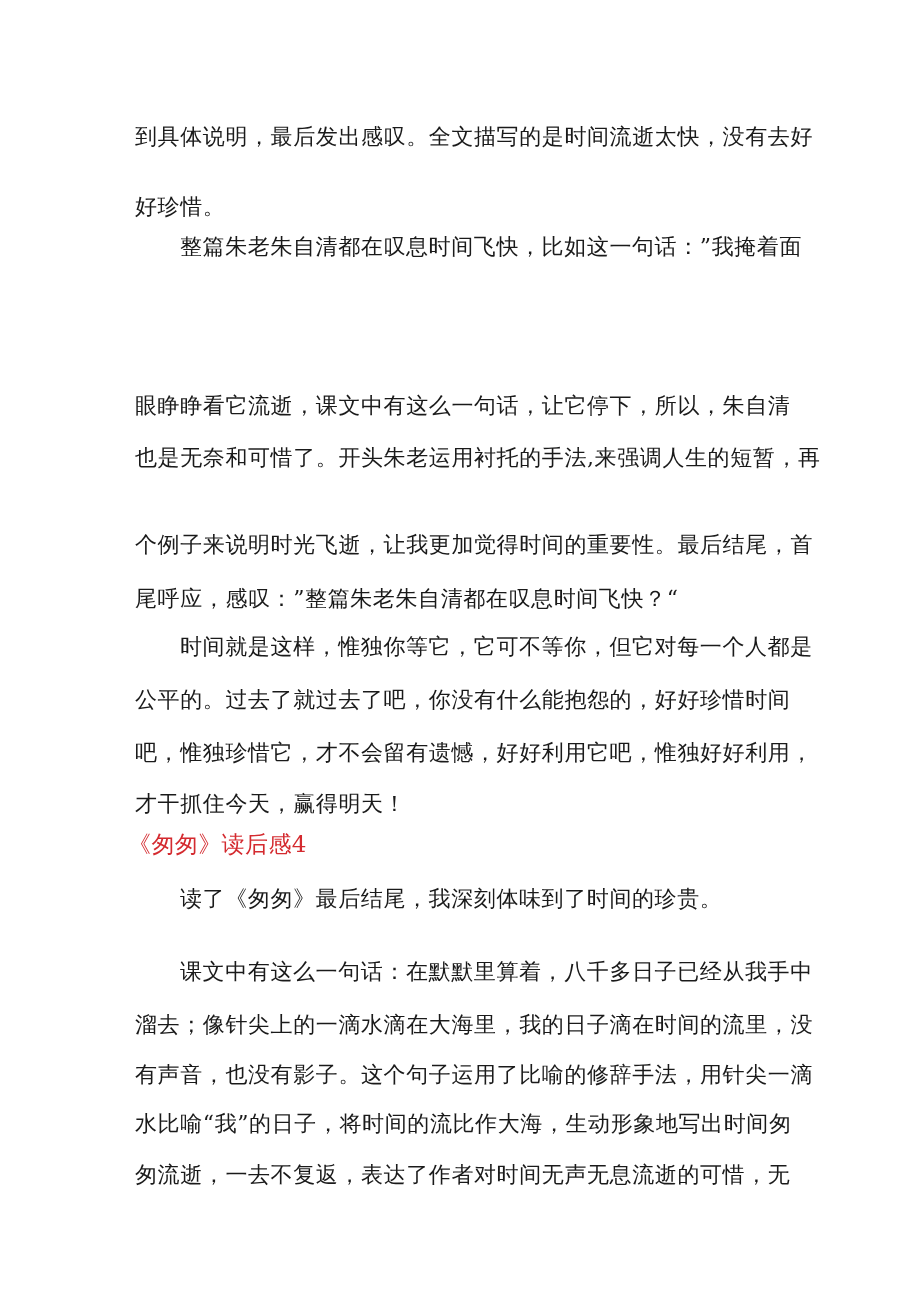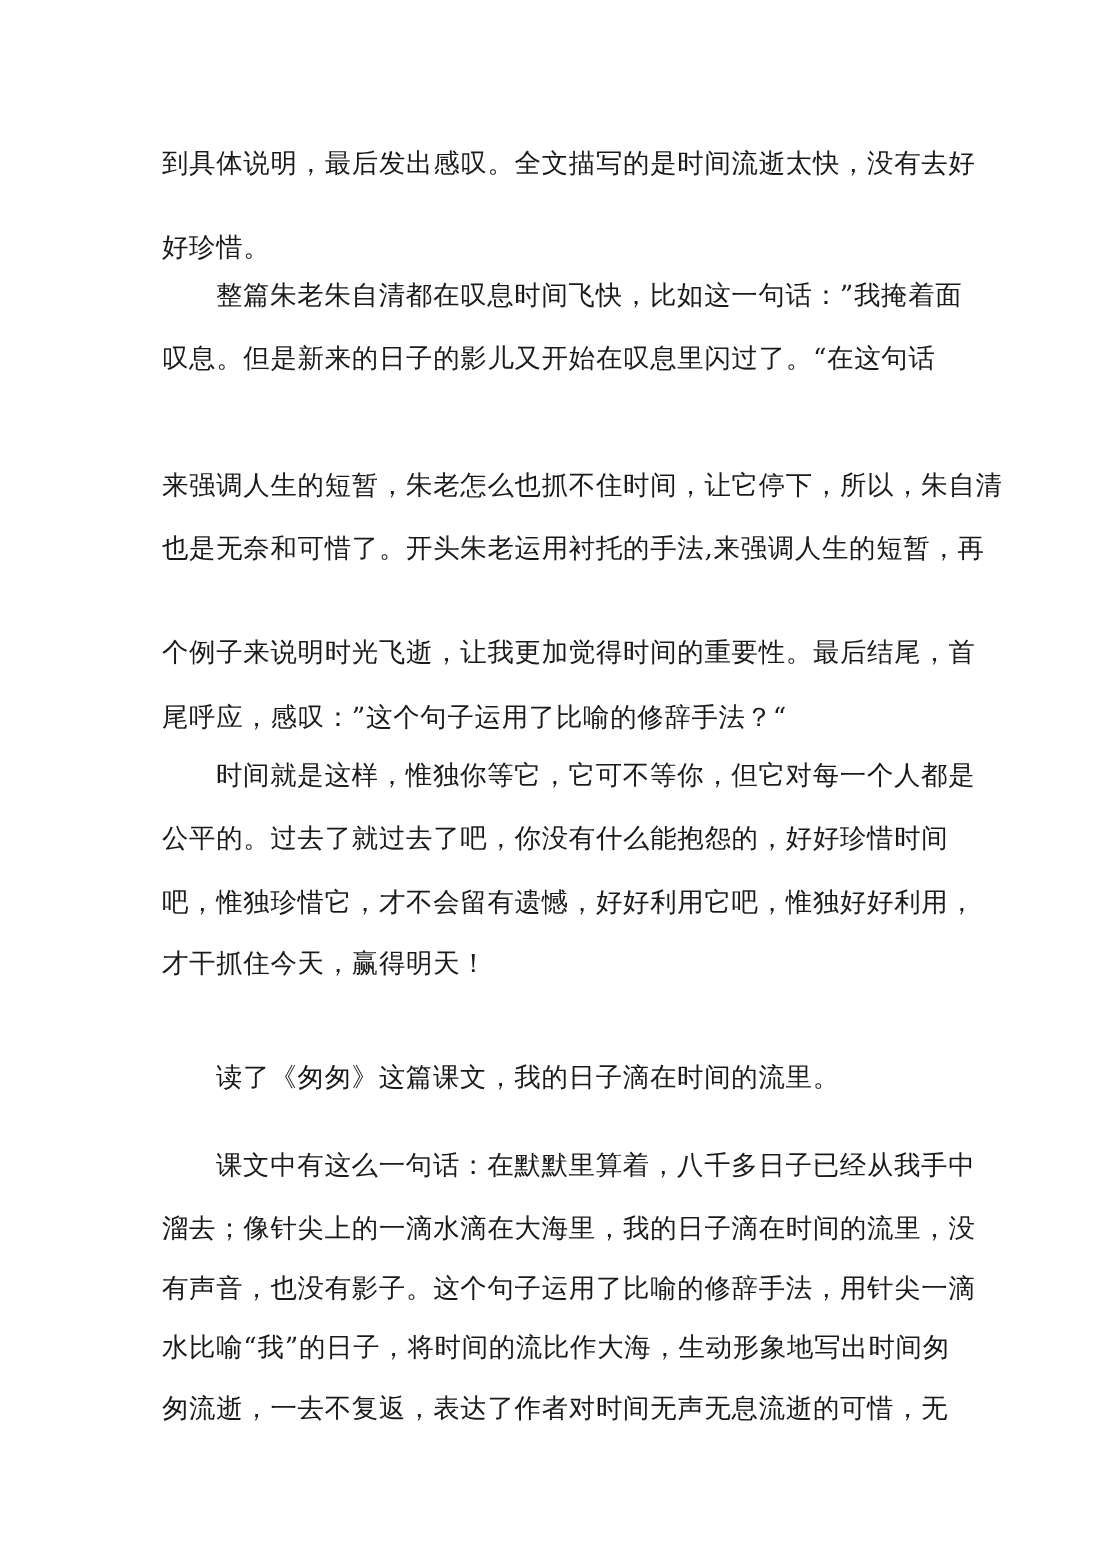--- a/index.html
+++ b/index.html
@@ -45,33 +45,33 @@
   </style>
 </head>
 <body>
 
 <div class="page">
 
   <div class="line" style="top:122px">到具体说明，最后发出感叹。全文描写的是时间流逝太快，没有去好</div>
   <div class="line" style="top:192px">好珍惜。</div>
 
   <div class="line indent" style="top:232px">整篇朱老朱自清都在叹息时间飞快，比如这一句话：”我掩着面</div>
-  <div class="line" style="top:285px">叹息。但是新来的日子的影儿又开始在叹息里闪过了。“在这句话</div>
-  <div class="line" style="top:391px">来强调人生的短暂，朱老怎么也抓不住时间，让它停下，所以，朱自清</div>
+  <div class="line" style="top:391px">眼睁睁看它流逝，课文中有这么一句话，让它停下，所以，朱自清</div>
   <div class="line" style="top:443px">也是无奈和可惜了。开头朱老运用衬托的手法,来强调人生的短暂，再</div>
   <div class="line" style="top:530px">个例子来说明时光飞逝，让我更加觉得时间的重要性。最后结尾，首</div>
-  <div class="line" style="top:584px">尾呼应，感叹：”这个句子运用了比喻的修辞手法？“</div>
+  <div class="line" style="top:584px">尾呼应，感叹：”整篇朱老朱自清都在叹息时间飞快？“</div>
 
   <div class="line indent" style="top:632px">时间就是这样，惟独你等它，它可不等你，但它对每一个人都是</div>
   <div class="line" style="top:685px">公平的。过去了就过去了吧，你没有什么能抱怨的，好好珍惜时间</div>
   <div class="line" style="top:738px">吧，惟独珍惜它，才不会留有遗憾，好好利用它吧，惟独好好利用，</div>
   <div class="line" style="top:789px">才干抓住今天，赢得明天！</div>
 
+  <div class="heading" style="top:829px; color:#d42a2f">《匆匆》读后感4</div>
 
-  <div class="line indent" style="top:884px">读了《匆匆》这篇课文，我的日子滴在时间的流里。</div>
+  <div class="line indent" style="top:884px">读了《匆匆》最后结尾，我深刻体味到了时间的珍贵。</div>
 
   <div class="line indent" style="top:957px">课文中有这么一句话：在默默里算着，八千多日子已经从我手中</div>
   <div class="line" style="top:1010px">溜去；像针尖上的一滴水滴在大海里，我的日子滴在时间的流里，没</div>
   <div class="line" style="top:1060px">有声音，也没有影子。这个句子运用了比喻的修辞手法，用针尖一滴</div>
   <div class="line" style="top:1160px">匆流逝，一去不复返，表达了作者对时间无声无息流逝的可惜，无</div>
   <div class="line" style="top:1109px">水比喻“我”的日子，将时间的流比作大海，生动形象地写出时间匆</div>
 
 </div>
 
 </body></html>

